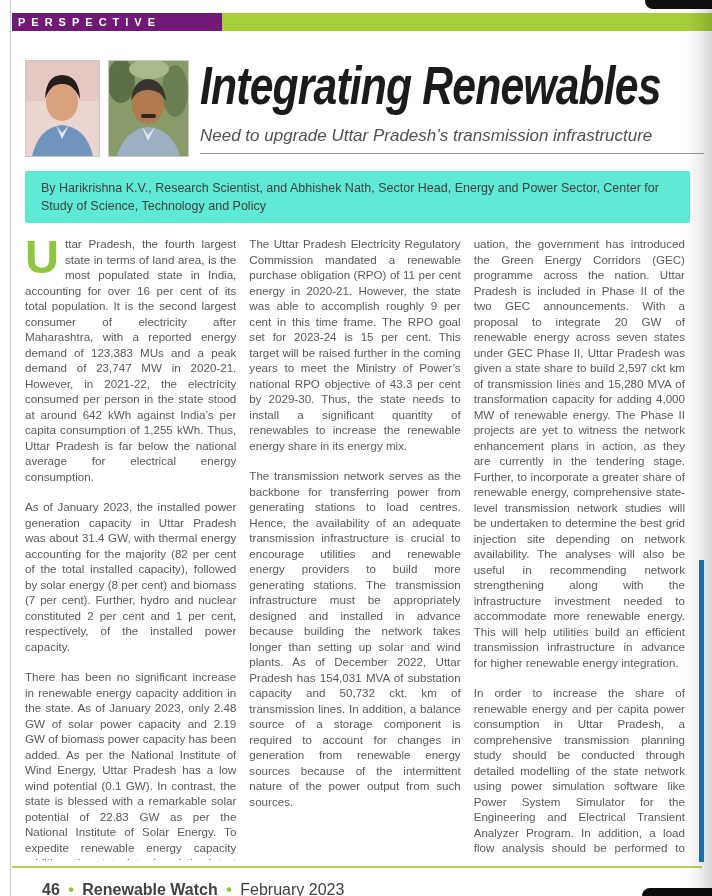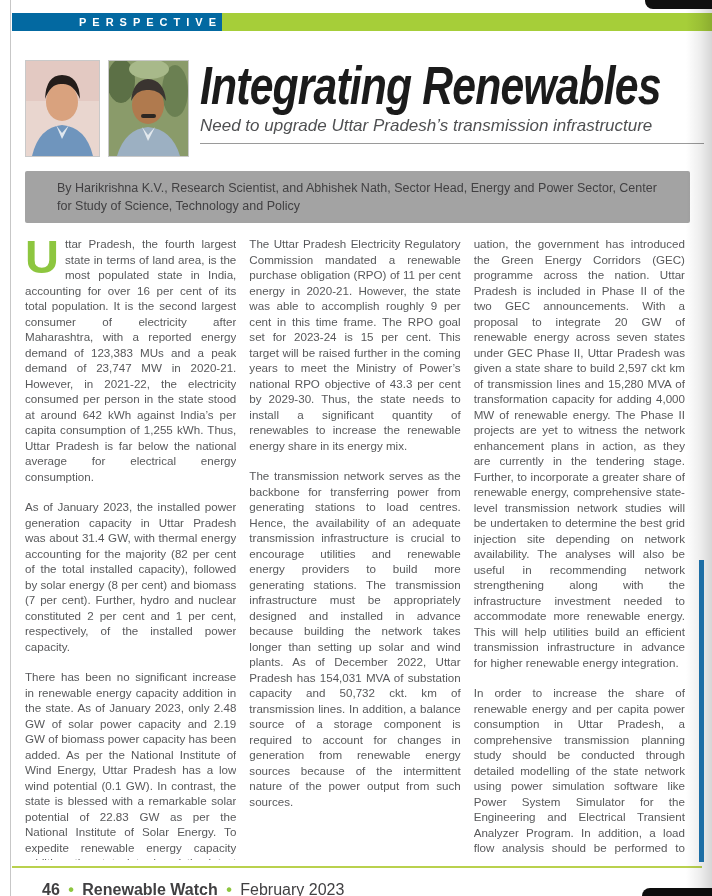--- a/index.html
+++ b/index.html
@@ -9,35 +9,35 @@
   }
   
   .left-edge-line{position:absolute;left:10px;top:0;width:1px;height:896px;background:#c7c7c7;}
   .right-shade{position:absolute;right:0;top:0;width:26px;height:896px;
     background:linear-gradient(to right, rgba(0,0,0,0) 0%, rgba(0,0,0,0.07) 55%, rgba(0,0,0,0.16) 100%);}
   .next-page-strip{position:absolute;left:699px;top:560px;width:5px;height:302px;background:#1d6ea5;}
   .corner-tab-top{position:absolute;left:645px;top:-8px;width:90px;height:17px;background:#101010;border-radius:8px;}
   .corner-tab-bottom{position:absolute;left:642px;top:888px;width:90px;height:18px;background:#0d0d0d;border-radius:8px;}
   
   .header-bar{position:absolute;top:13px;left:12px;right:0;height:18px;display:flex;}
-  .section-label{width:210px;background:#0369a1;color:#ffffff;font-size:11px;font-weight:bold;
-    letter-spacing:6px;text-align:right;line-height:19px;text-indent:6px;}
+  .section-label{width:210px;background:#701a75;color:#ffffff;font-size:11px;font-weight:bold;
+    letter-spacing:6px;text-align:left;line-height:19px;text-indent:6px;}
   .green-bar{flex:1;background:#a6ce39;}
   
   .photos{position:absolute;left:25px;top:60px;display:flex;gap:8px;}
   .photo{border:1px solid #c9c9c9;background:#fff;}
   .photo svg{display:block;}
   .title-block{position:absolute;left:200px;top:54px;right:8px;font-style:italic;}
   .article-title{margin:0;font-size:52px;font-weight:700;letter-spacing:-1px;color:#1b1b1b;
     white-space:nowrap;transform:scale(0.82,1.04);transform-origin:left top;height:62px;}
-  .article-subtitle{font-size:17px;color:#4f5052;}
+  .article-subtitle{font-size:17px;color:#4f5052;margin-top:10px;}
   .subtitle-rule{border:none;border-top:1px solid #9a9a9a;margin:7px 0 0 0;}
   
-  .byline-box{position:absolute;left:25px;top:171px;right:22px;background:#a3a3a3;border-radius:2px;
-    padding:8px 32px;font-size:12.5px;line-height:1.45;color:#414042;}
+  .byline-box{position:absolute;left:25px;top:171px;right:22px;background:#5eead4;border-radius:2px;
+    padding:8px 16px;font-size:12.5px;line-height:1.45;color:#414042;}
   
   .columns{position:absolute;left:25px;top:236px;right:27px;height:624px;display:flex;gap:13px;}
   .col{flex:1;overflow:hidden;text-align:justify;font-size:11.6px;line-height:15.5px;color:#58595b;}
   .col p{margin:15px 0 0 0;}
   .col p:first-child{margin-top:0;}
   .dropcap{float:left;color:#8dc63f;font-weight:700;font-size:47px;line-height:38px;padding:2px 6px 0 0;}
   
   .footer-rule{position:absolute;left:12px;right:10px;top:866px;height:2px;background:#b9d14e;}
   .page-footer{position:absolute;left:42px;top:881px;font-size:16px;color:#414042;white-space:nowrap;}
   .page-footer .bold{font-weight:bold;}

